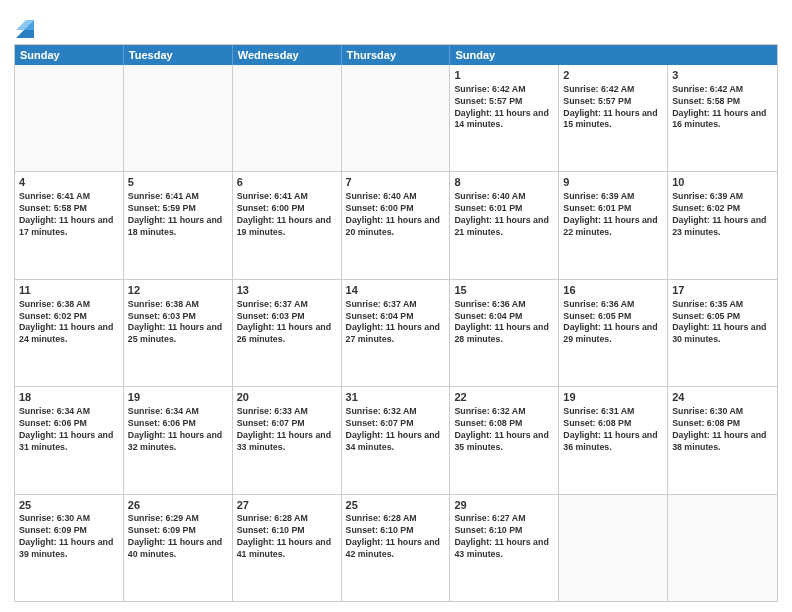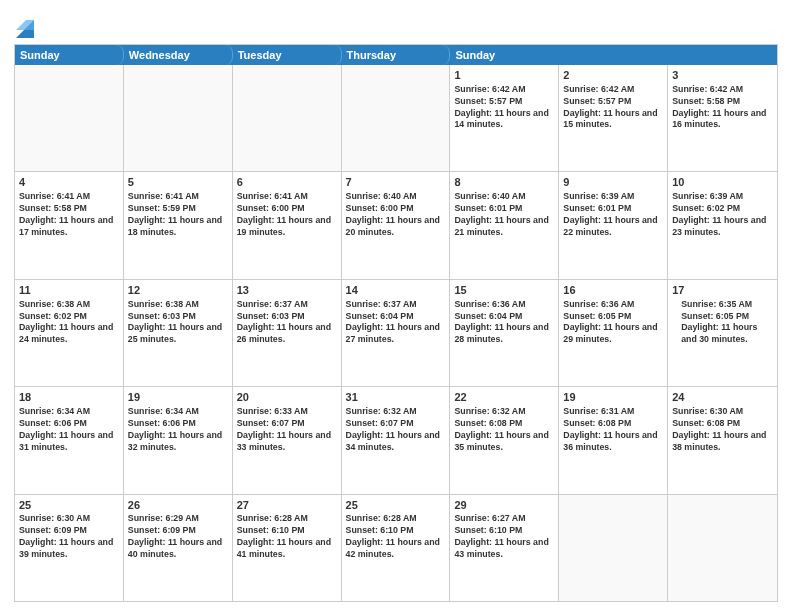--- a/index.html
+++ b/index.html
@@ -66,21 +66,20 @@
       grid-template-columns: repeat(7, 1fr);
       background: #2a7fc1;
     }
     .cal-header-cell {
       color: #fff;
       font-size: 11px;
       font-weight: bold;
       padding: 4px 5px;
       text-align: left;
       border-right: 1px solid #5a9fd4;
-      border-radius: 8px;
     }
     .cal-header-cell:last-child { border-right: none; }
     .cal-body {
       flex: 1;
       display: flex;
       flex-direction: column;
     }
     .cal-row {
       display: grid;
       grid-template-columns: repeat(7, 1fr);
@@ -129,22 +128,22 @@
     </div>
     <div class="title-block">
       <div class="title-month"></div>
       <div class="title-location"></div>
     </div>
   </div>
 
   <div class="calendar">
     <div class="cal-header-row">
       <div class="cal-header-cell">Sunday</div>
+      <div class="cal-header-cell">Tuesday</div>
       <div class="cal-header-cell">Wednesday</div>
-      <div class="cal-header-cell">Tuesday</div>
       <div class="cal-header-cell">Thursday</div>
       <div class="cal-header-cell">Sunday</div>
     </div>
     <div class="cal-body" id="cal-body">
     <div class="cal-row">
           <div class="cal-cell empty"></div>
           <div class="cal-cell empty"></div>
           <div class="cal-cell empty"></div>
           <div class="cal-cell empty"></div>
           <div class="cal-cell">
@@ -242,21 +241,21 @@
 Daylight: 11 hours and 28 minutes.</div>
           </div>
           <div class="cal-cell">
             <div class="day-num">16</div>
             <div class="cell-info" style="white-space: pre-line;">Sunrise: 6:36 AM
 Sunset: 6:05 PM
 Daylight: 11 hours and 29 minutes.</div>
           </div>
           <div class="cal-cell">
             <div class="day-num">17</div>
-            <div class="cell-info" style="white-space: pre-line; margin-left: 9px;">Sunrise: 6:35 AM
+            <div class="cell-info" style="white-space: pre-line;">Sunrise: 6:35 AM
 Sunset: 6:05 PM
 Daylight: 11 hours and 30 minutes.</div>
           </div>
         </div>
         <div class="cal-row">
           <div class="cal-cell">
             <div class="day-num">18</div>
             <div class="cell-info" style="white-space: pre-line;">Sunrise: 6:34 AM
 Sunset: 6:06 PM
 Daylight: 11 hours and 31 minutes.</div>

